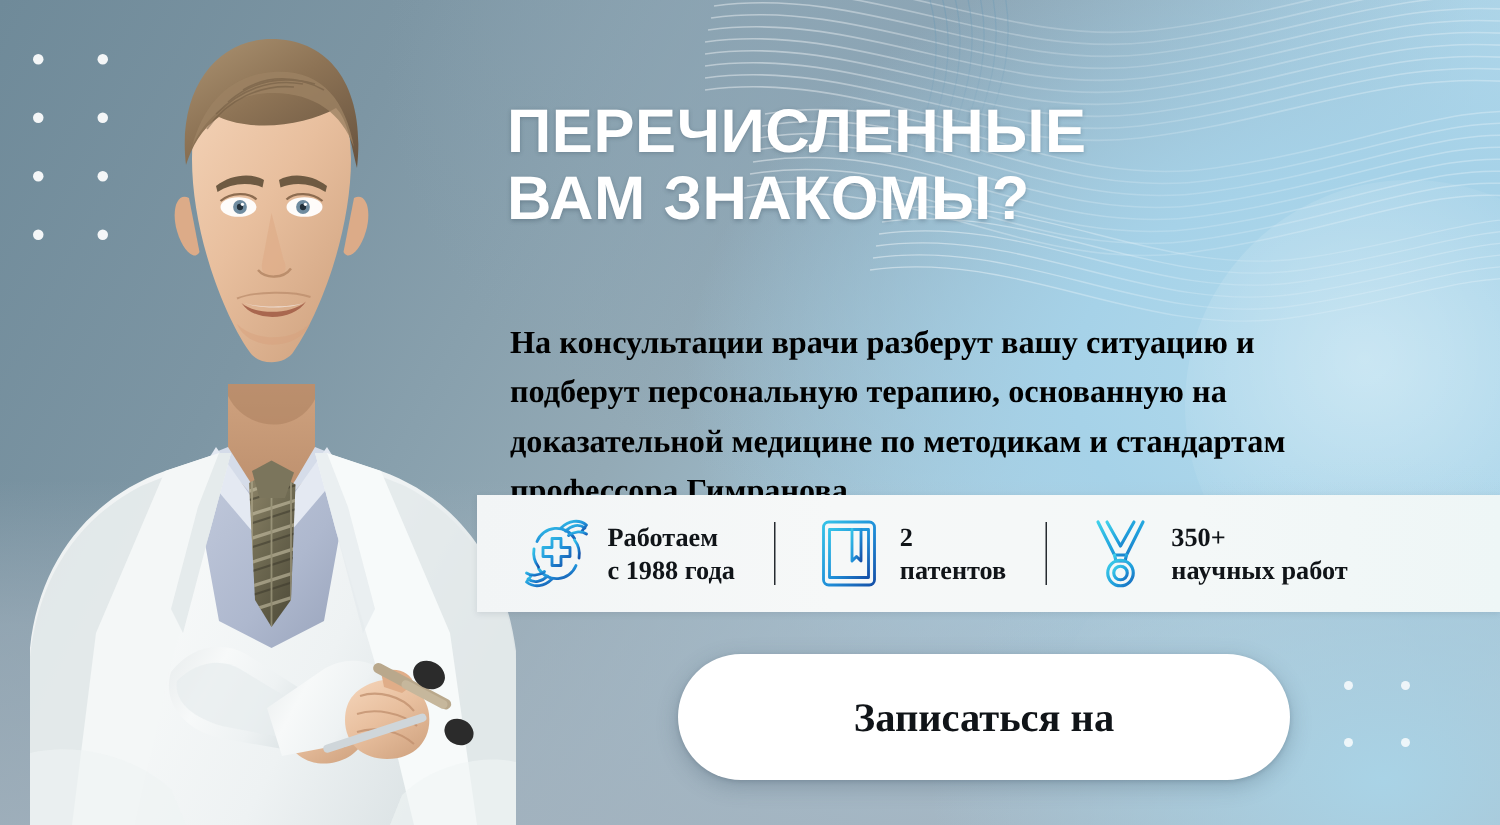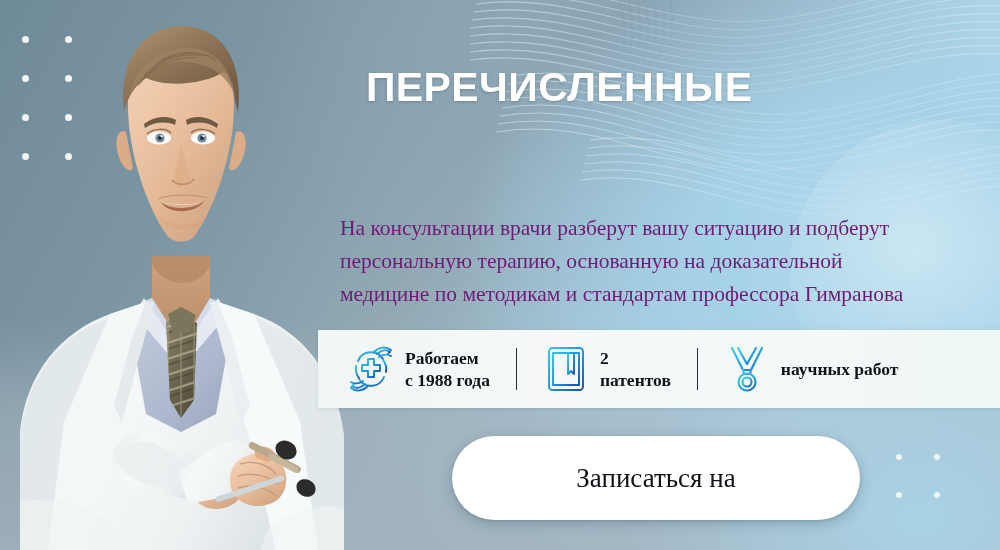--- a/index.html
+++ b/index.html
@@ -102,35 +102,34 @@
     top: 38px;
     width: 580px;
     color: #ffffff;
     font-family: "Liberation Sans", sans-serif;
     font-weight: bold;
     font-size: 41px;
     line-height: 45px;
     letter-spacing: 0.4px;
     text-transform: uppercase;
     text-shadow: 0 1px 3px rgba(40,60,75,0.30);
-    margin-left: 28px;
   }
   .headline .hl-line { display: block; white-space: nowrap; }
 
   
   .subtext {
     position: absolute;
     left: 340px;
     top: 190px;
     width: 580px;
-    color: #701a75;
+    color: #000000;
     font-family: "Liberation Serif", serif;
     font-size: 21.5px;
     line-height: 33px;
-    font-weight: 400;
+    font-weight: 700;
   }
 
   
   .feature-band {
     position: absolute;
     left: 318px;
     right: 0;
     top: 330px;
     height: 78px;
     background: linear-gradient(to right, #f2f5f6 0%, #f6f8f8 35%, #f4f8f8 70%, #eef6f6 100%);
@@ -176,21 +175,21 @@
     position: absolute;
     left: 452px;
     top: 436px;
     width: 408px;
     height: 84px;
     background: #ffffff;
     border: none;
     border-radius: 44px;
     box-shadow: 0 4px 14px rgba(55,75,92,0.28), 0 1px 3px rgba(55,75,92,0.20);
     font-family: "Liberation Serif", serif;
-    font-weight: normal;
+    font-weight: bold;
     font-size: 27px;
     line-height: 33px;
     color: #101418;
     cursor: pointer;
     display: flex;
     flex-direction: row;
     align-items: center;
     justify-content: center;
     padding: 0;
   }
@@ -434,20 +433,21 @@
         <rect x="248" y="458" width="34" height="6" rx="3" fill="#c6b79c" transform="rotate(28 265 461)"></rect>
       </g>
 
       <path d="M2,548 L2,500 C36,492 74,504 96,524 L106,548 Z" fill="#eef3f4" opacity="0.6"></path>
       <path d="M326,548 L326,506 C300,500 268,510 250,528 L242,548 Z" fill="#f0f5f5" opacity="0.6"></path>
     </svg>
   </div>
 
   <h1 class="headline">
     <span class="hl-line">ПЕРЕЧИСЛЕННЫЕ</span>
+    <span class="hl-line">ВАМ ЗНАКОМЫ?</span>
   </h1>
 
   <p class="subtext">На консультации врачи разберут вашу ситуацию и подберут персональную терапию, основанную на доказательной медицине по методикам и стандартам профессора Гимранова</p>
 
   <div class="feature-band">
 
     <div class="feature f-1">
       <span class="feature-icon">
         <svg viewBox="0 0 46 50">
           <defs>
@@ -533,20 +533,21 @@
             <path d="M8,4 L14,4"></path>
             <path d="M32,4 L38,4"></path>
             <path d="M14,4 L23,20 L32,4"></path>
             <path d="M19,26 L20,30 L26,30 L27,26"></path>
             <circle cx="23" cy="38" r="8.5"></circle>
             <circle cx="23" cy="38" r="4.5"></circle>
           </g>
         </svg>
       </span>
       <span class="feature-text">
+        <span class="ft-line">350+</span>
         <span class="ft-line">научных работ</span>
       </span>
     </div>
 
   </div>
 
   <button class="cta-button">
     <span class="cta-line">Записаться на</span>
   </button>
 

